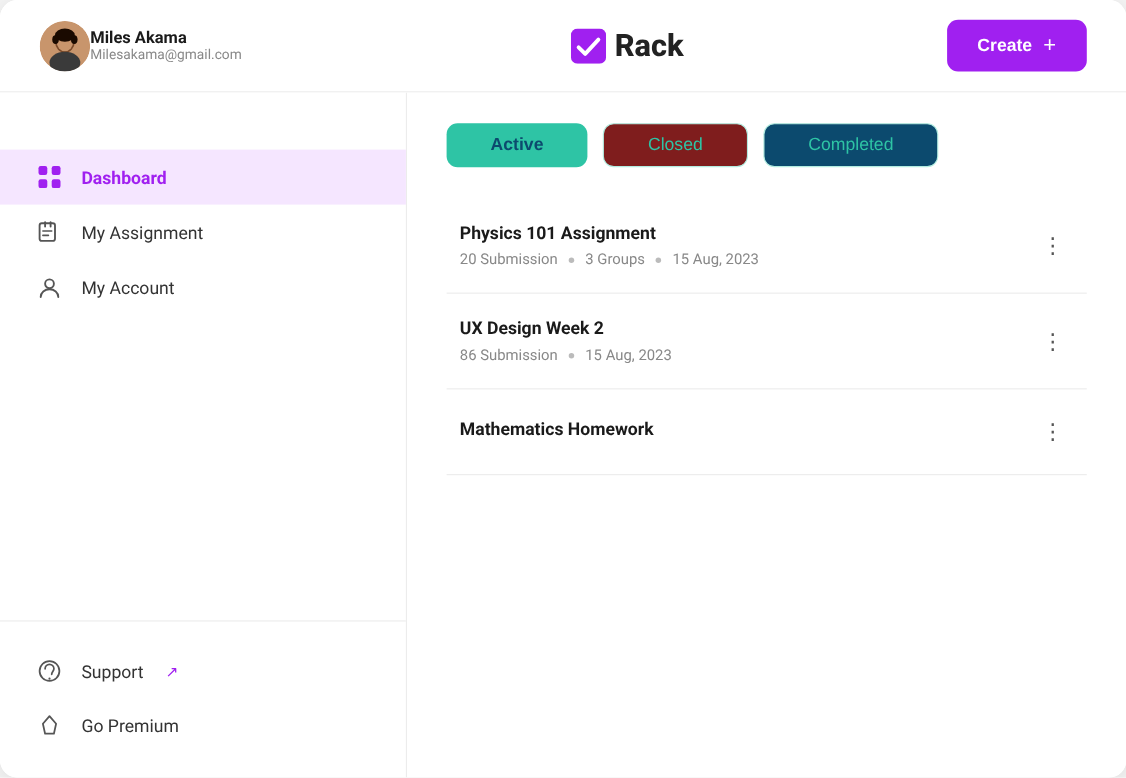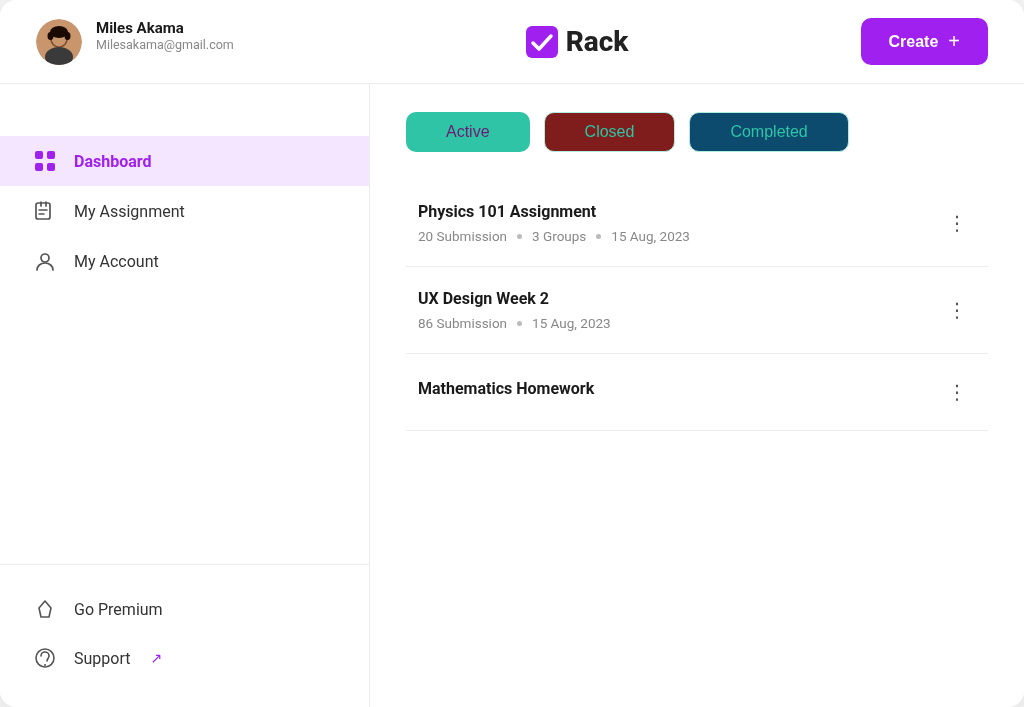--- a/index.html
+++ b/index.html
@@ -25,21 +25,21 @@
     .header {
       display: flex;
       align-items: center;
       justify-content: space-between;
       padding: 18px 36px;
       border-bottom: 1.5px solid #ececec;
       background: #fff;
     }
     .header-left {
       display: flex;
-      gap: 14px;
+      align-items: center;
     }
     .user-info { display: flex; flex-direction: column; }
     .user-name {
       font-weight: 700;
       font-size: 15px;
       color: #1a1a1a;
     }
     .user-email {
       font-size: 12.5px;
       color: #888;
@@ -148,22 +148,22 @@
       border-radius: 10px;
       font-size: 16px;
       font-weight: 500;
       cursor: pointer;
       border: none;
       background: transparent;
       transition: background 0.15s;
     }
     .tab.active {
       background: #2ec4a5;
-      color: #701a75;
-      font-weight: 400;
+      color: #0c4a6e;
+      font-weight: 700;
     }
     .tab.closed {
       background: #7f1d1d;
       color: #2ec4a5;
       border: 1.5px solid #b2ece0;
     }
     .tab.completed {
       background: #0c4a6e;
       color: #2ec4a5;
       border: 1.5px solid #b2ece0;
@@ -300,37 +300,37 @@
               <path d="M3 20c0-4 3.6-7 8-7s8 3 8 7" stroke="#555" stroke-width="1.7" stroke-linecap="round" fill="none"></path>
             </svg>
           </span>
           <span class="nav-label">My Account</span>
         </div>
       </div>
       <div class="sidebar-bottom">
 
         <div class="nav-item">
           <span class="nav-icon">
-            <svg width="20" height="20" viewBox="0 0 20 20" fill="none" xmlns="http://www.w3.org/2000/svg">
-              <path d="M4 9 L10 2 L16 9 L14 18 H6 Z" stroke="#555" stroke-width="1.6" fill="none" stroke-linejoin="round"></path>
-            </svg>
-          </span>
-          <span class="nav-label">Go Premium</span>
-        </div>
-
-        <div class="nav-item">
-          <span class="nav-icon">
             <svg width="22" height="22" viewBox="0 0 22 22" fill="none" xmlns="http://www.w3.org/2000/svg">
               <circle cx="11" cy="11" r="9" stroke="#555" stroke-width="1.6" fill="none"></circle>
               <path d="M7 9a4 4 0 0 1 8 0c0 2-2 3-2 5" stroke="#555" stroke-width="1.6" stroke-linecap="round" fill="none"></path>
               <circle cx="11" cy="18" r="1" fill="#555"></circle>
             </svg>
           </span>
           <span class="nav-label">Support</span>
           <span class="support-link">↗</span>
+        </div>
+
+        <div class="nav-item">
+          <span class="nav-icon">
+            <svg width="20" height="20" viewBox="0 0 20 20" fill="none" xmlns="http://www.w3.org/2000/svg">
+              <path d="M4 9 L10 2 L16 9 L14 18 H6 Z" stroke="#555" stroke-width="1.6" fill="none" stroke-linejoin="round"></path>
+            </svg>
+          </span>
+          <span class="nav-label">Go Premium</span>
         </div>
       </div>
     </div>
 
     <div class="content">
 
       <div class="tabs">
         <button class="tab active">Active</button>
         <button class="tab closed">Closed</button>
         <button class="tab completed">Completed</button>

